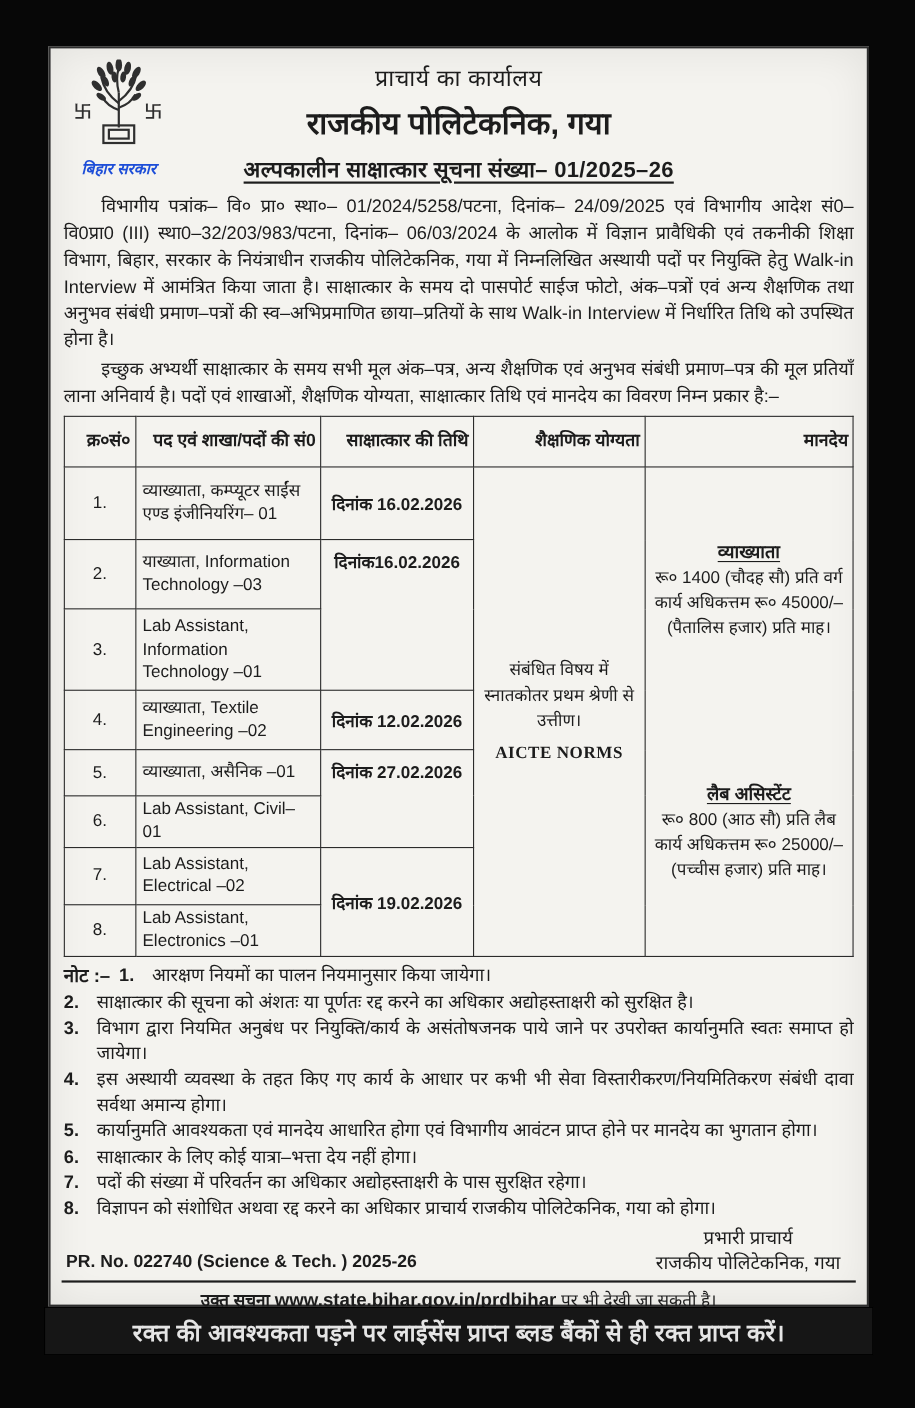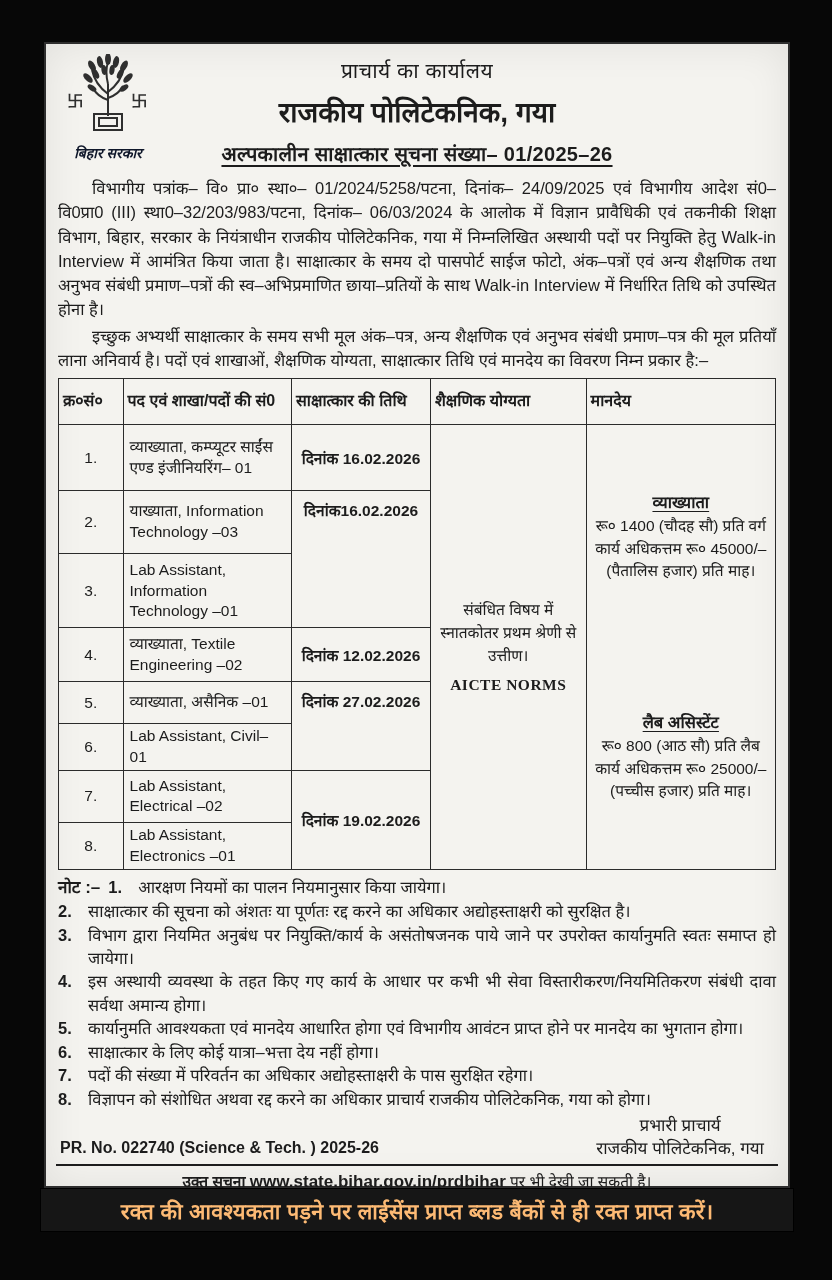--- a/index.html
+++ b/index.html
@@ -20,21 +20,21 @@
     padding:6px 12px 0 12px;
     box-shadow:inset 0 0 40px rgba(0,0,0,0.08);
   }
   
   .header{position:relative;min-height:126px;}
   .logo{
     position:absolute;left:2px;top:4px;width:96px;text-align:center;
   }
   .logo svg{display:block;margin:0 auto;}
   .logo-caption{
-    font-size:14px;font-weight:bold;font-style:italic;color:#0f172a;margin-top:1px;
+    font-size:14px;font-weight:bold;font-style:italic;color:#1d4ed8;margin-top:1px;
   }
   .hline1{font-size:21px;text-align:center;padding-top:6px;letter-spacing:.5px;}
   .hline2{font-size:28px;font-weight:bold;text-align:center;margin-top:8px;}
   .hline3{
     font-size:20px;font-weight:bold;text-align:center;margin-top:10px;
     text-decoration:underline;text-underline-offset:4px;letter-spacing:.3px;
   }
   
   .para{
     font-size:16.5px;line-height:1.47;text-align:justify;margin:0;
@@ -45,21 +45,21 @@
   table.notice{
     width:100%;border-collapse:collapse;margin-top:6px;
     font-size:15.5px;
   }
   table.notice th,table.notice td{
     border:1.4px solid #2b2b2b;
     padding:2px 6px;
     vertical-align:middle;
     background:transparent;
   }
-  table.notice th{font-size:16px;font-weight:bold;text-align:left;line-height:1.3;padding:4px 4px;}
+  table.notice th{font-size:16px;font-weight:bold;text-align:right;line-height:1.3;padding:4px 4px;}
   td.sn{width:56px;text-align:center;}
   td.post{width:176px;text-align:left;line-height:1.35;margin-left:30px;}
   td.date{width:128px;text-align:center;white-space:nowrap;font-weight:bold;}
   td.date.top{vertical-align:top;padding-top:8px;}
   td.qual{width:166px;text-align:center;line-height:1.5;}
   td.qual .aicte{margin-top:6px;font-family:"Liberation Serif","DejaVu Serif",serif;font-weight:600;letter-spacing:.5px;}
   td.hono{width:210px;text-align:center;padding:0 6px;}
   .hono-wrap{display:flex;flex-direction:column;justify-content:space-around;height:440px;}
   .hono-block{line-height:1.45;}
   .hono-title{font-weight:bold;text-decoration:underline;text-underline-offset:3px;font-size:16.5px;}
@@ -78,21 +78,21 @@
   .sign{text-align:center;font-size:17px;line-height:1.35;padding-right:10px;}
   .rule{border-top:2.5px solid #1d1d1d;margin:3px -2px 0 -2px;}
   .website{
     text-align:center;font-size:15.5px;margin-top:4px;
   }
   .website .url{font-weight:bold;font-size:17px;}
   .website .pre{font-weight:bold;}
   
   .banner{
     position:absolute;left:40px;top:1188px;width:754px;height:44px;
-    background:#161616;color:#fdba74;
+    background:#161616;color:#e5e5e5;
     display:flex;align-items:center;justify-content:center;
     font-size:21.5px;font-weight:bold;letter-spacing:.3px;
     border:1px solid #000;box-sizing:border-box;
   }
 </style>
 </head>
 <body>
 
 <div class="paper">
 

